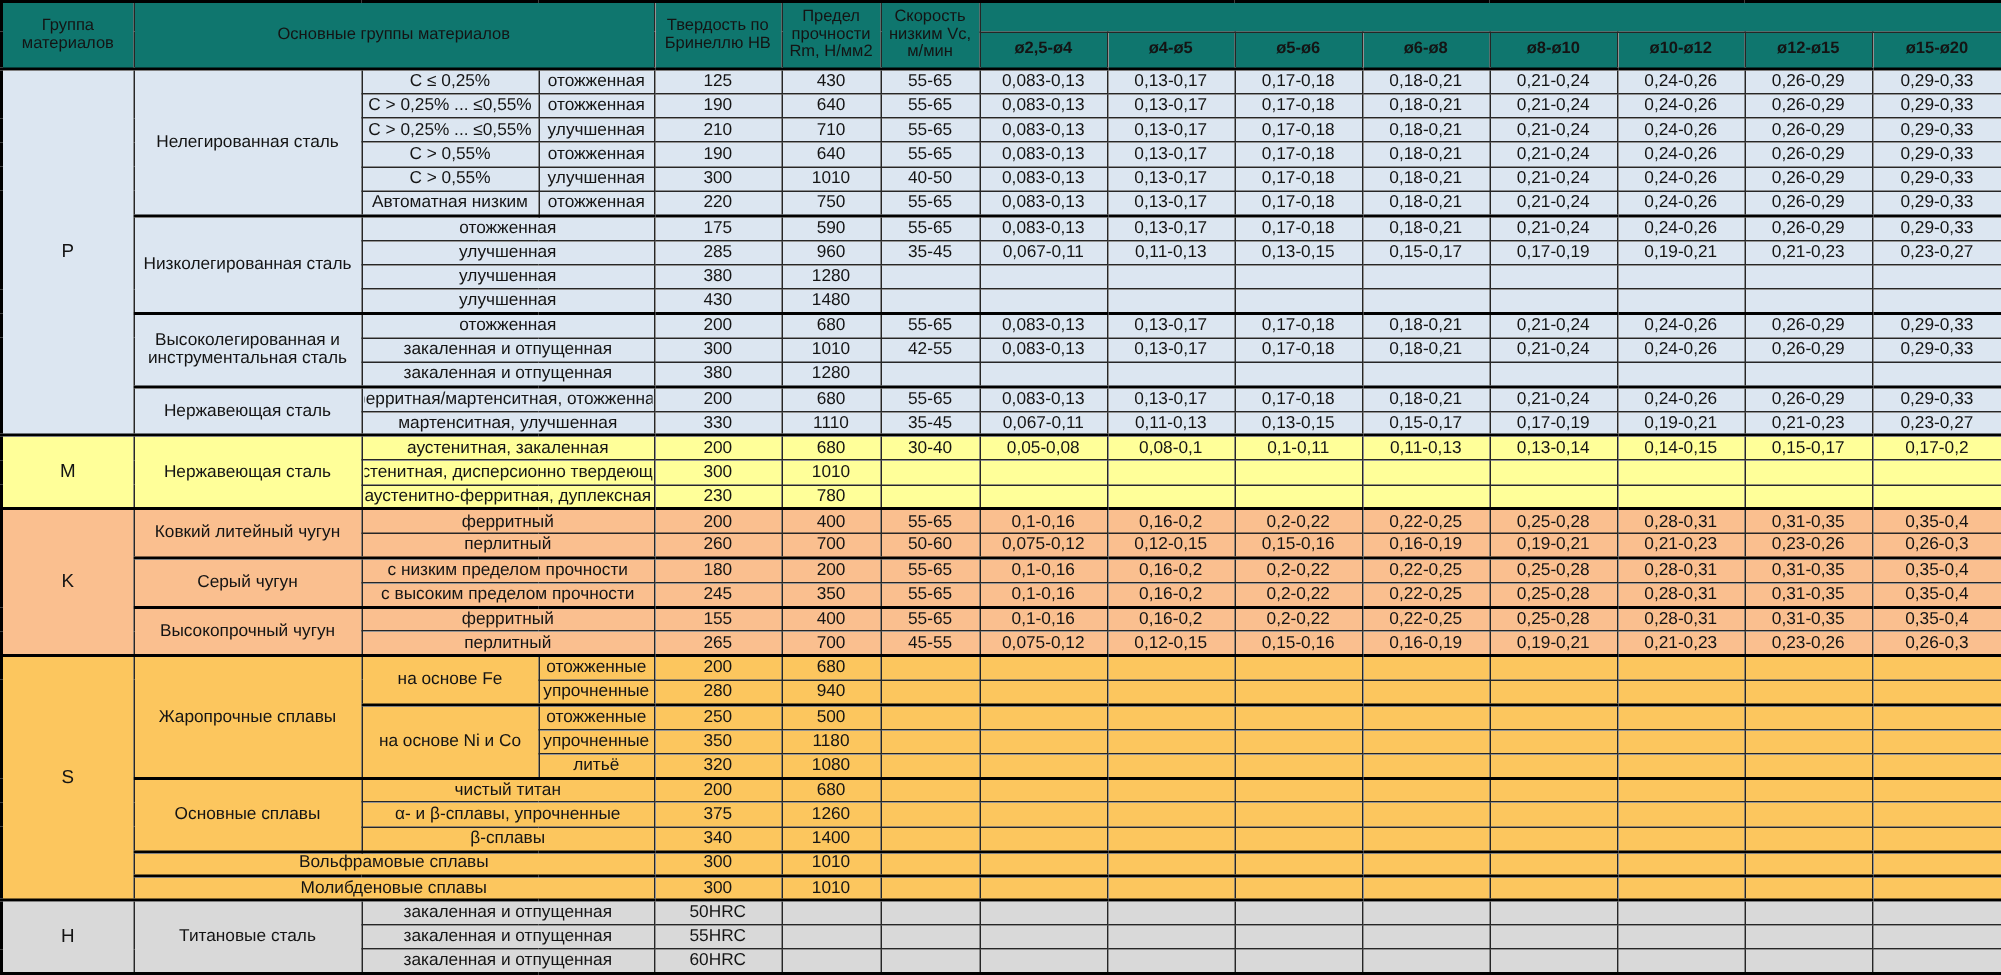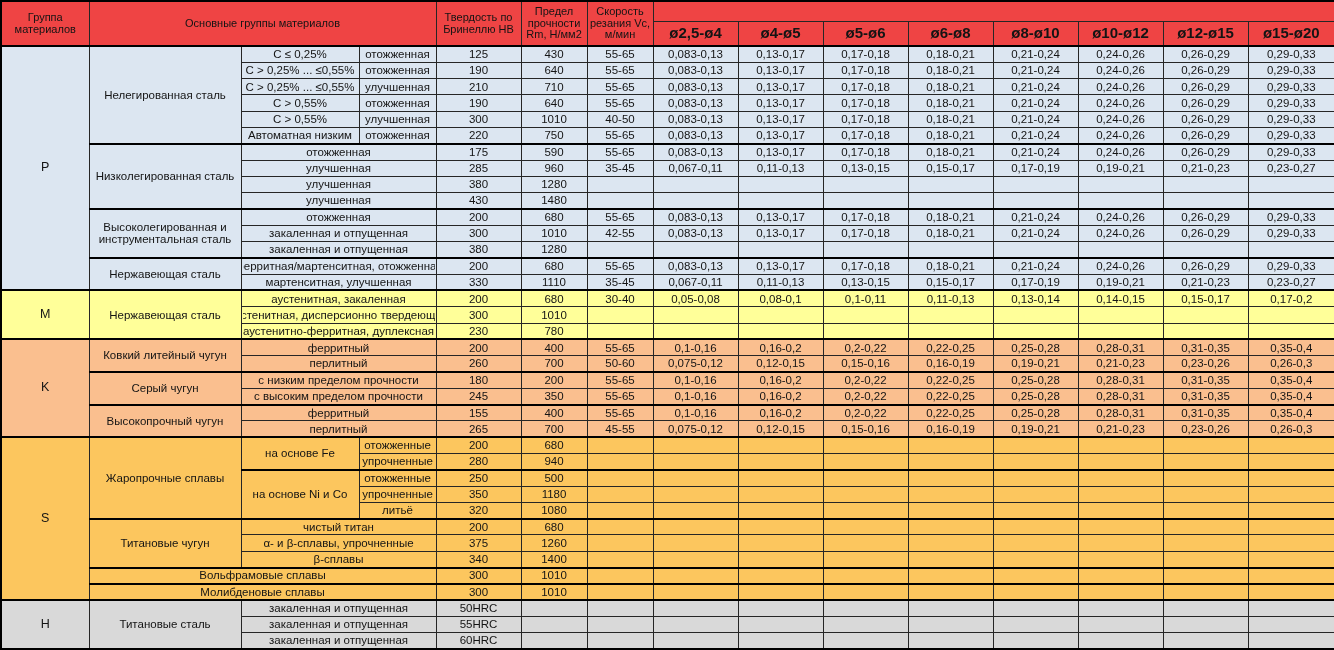--- a/index.html
+++ b/index.html
@@ -9,22 +9,22 @@
     width:1334px; height:650px;
     font-family:"Liberation Sans", sans-serif;
     font-size:11.5px; color:#141414;
     border:2px solid #000;
   }
   td, th {
     border:1px solid var(--grid,#262626);
     padding:0 1px; text-align:center; vertical-align:middle;
     overflow:hidden; line-height:1.08;
   }
-  thead th { background:#ef4444; font-weight:normal; font-size:11px; }
-  thead tr.dia-row th { font-weight:bold; font-size:15px; }
+  thead th { background:#0f766e; font-weight:normal; font-size:11px; }
+  thead tr.dia-row th { font-weight:bold; font-size:11px; }
   thead { border-bottom:2px solid #000; }
   tr.thick-top td { border-top:2px solid #000; }
   td.group-letter { font-size:12.5px; }
   .clip { display:flex; justify-content:center; align-items:center; overflow:hidden; white-space:nowrap; height:100%; }
   .sec-p td { background:var(--sec-p,#dce6f1); }
   .sec-m td { background:var(--sec-m,#ffff99); }
   .sec-k td { background:var(--sec-k,#fabf8f); }
   .sec-s td { background:var(--sec-s,#fcc65e); }
   .sec-h td { background:var(--sec-h,#d9d9d9); }
   tbody tr { height:16px; }
@@ -52,21 +52,21 @@
         <col style="width:85px">
         <col style="width:85px">
         <col style="width:87px">
     </colgroup>
     <thead>
       <tr class="top-row">
         <th rowspan="2">Группа материалов</th>
         <th rowspan="2" colspan="3">Основные группы материалов</th>
         <th rowspan="2">Твердость по Бринеллю HB</th>
         <th rowspan="2">Предел прочности Rm, Н/мм2</th>
-        <th rowspan="2">Скорость резания Vc, м/мин</th>
+        <th rowspan="2">Скорость низким Vc, м/мин</th>
         <th colspan="8"></th>
       </tr>
       <tr class="dia-row">
         <th>ø2,5-ø4</th>
         <th>ø4-ø5</th>
         <th>ø5-ø6</th>
         <th>ø6-ø8</th>
         <th>ø8-ø10</th>
         <th>ø10-ø12</th>
         <th>ø12-ø15</th>
@@ -499,21 +499,21 @@
           <td></td>
           <td></td>
           <td></td>
           <td></td>
           <td></td>
           <td></td>
           <td></td>
           <td></td>
         </tr>
         <tr class="sec-s thick-top">
-          <td rowspan="3">Титановые чугун</td>
+          <td rowspan="3">Основные сплавы</td>
           <td colspan="2">чистый титан</td>
           <td>200</td>
           <td>680</td>
           <td></td>
           <td></td>
           <td></td>
           <td></td>
           <td></td>
           <td></td>
           <td></td>

